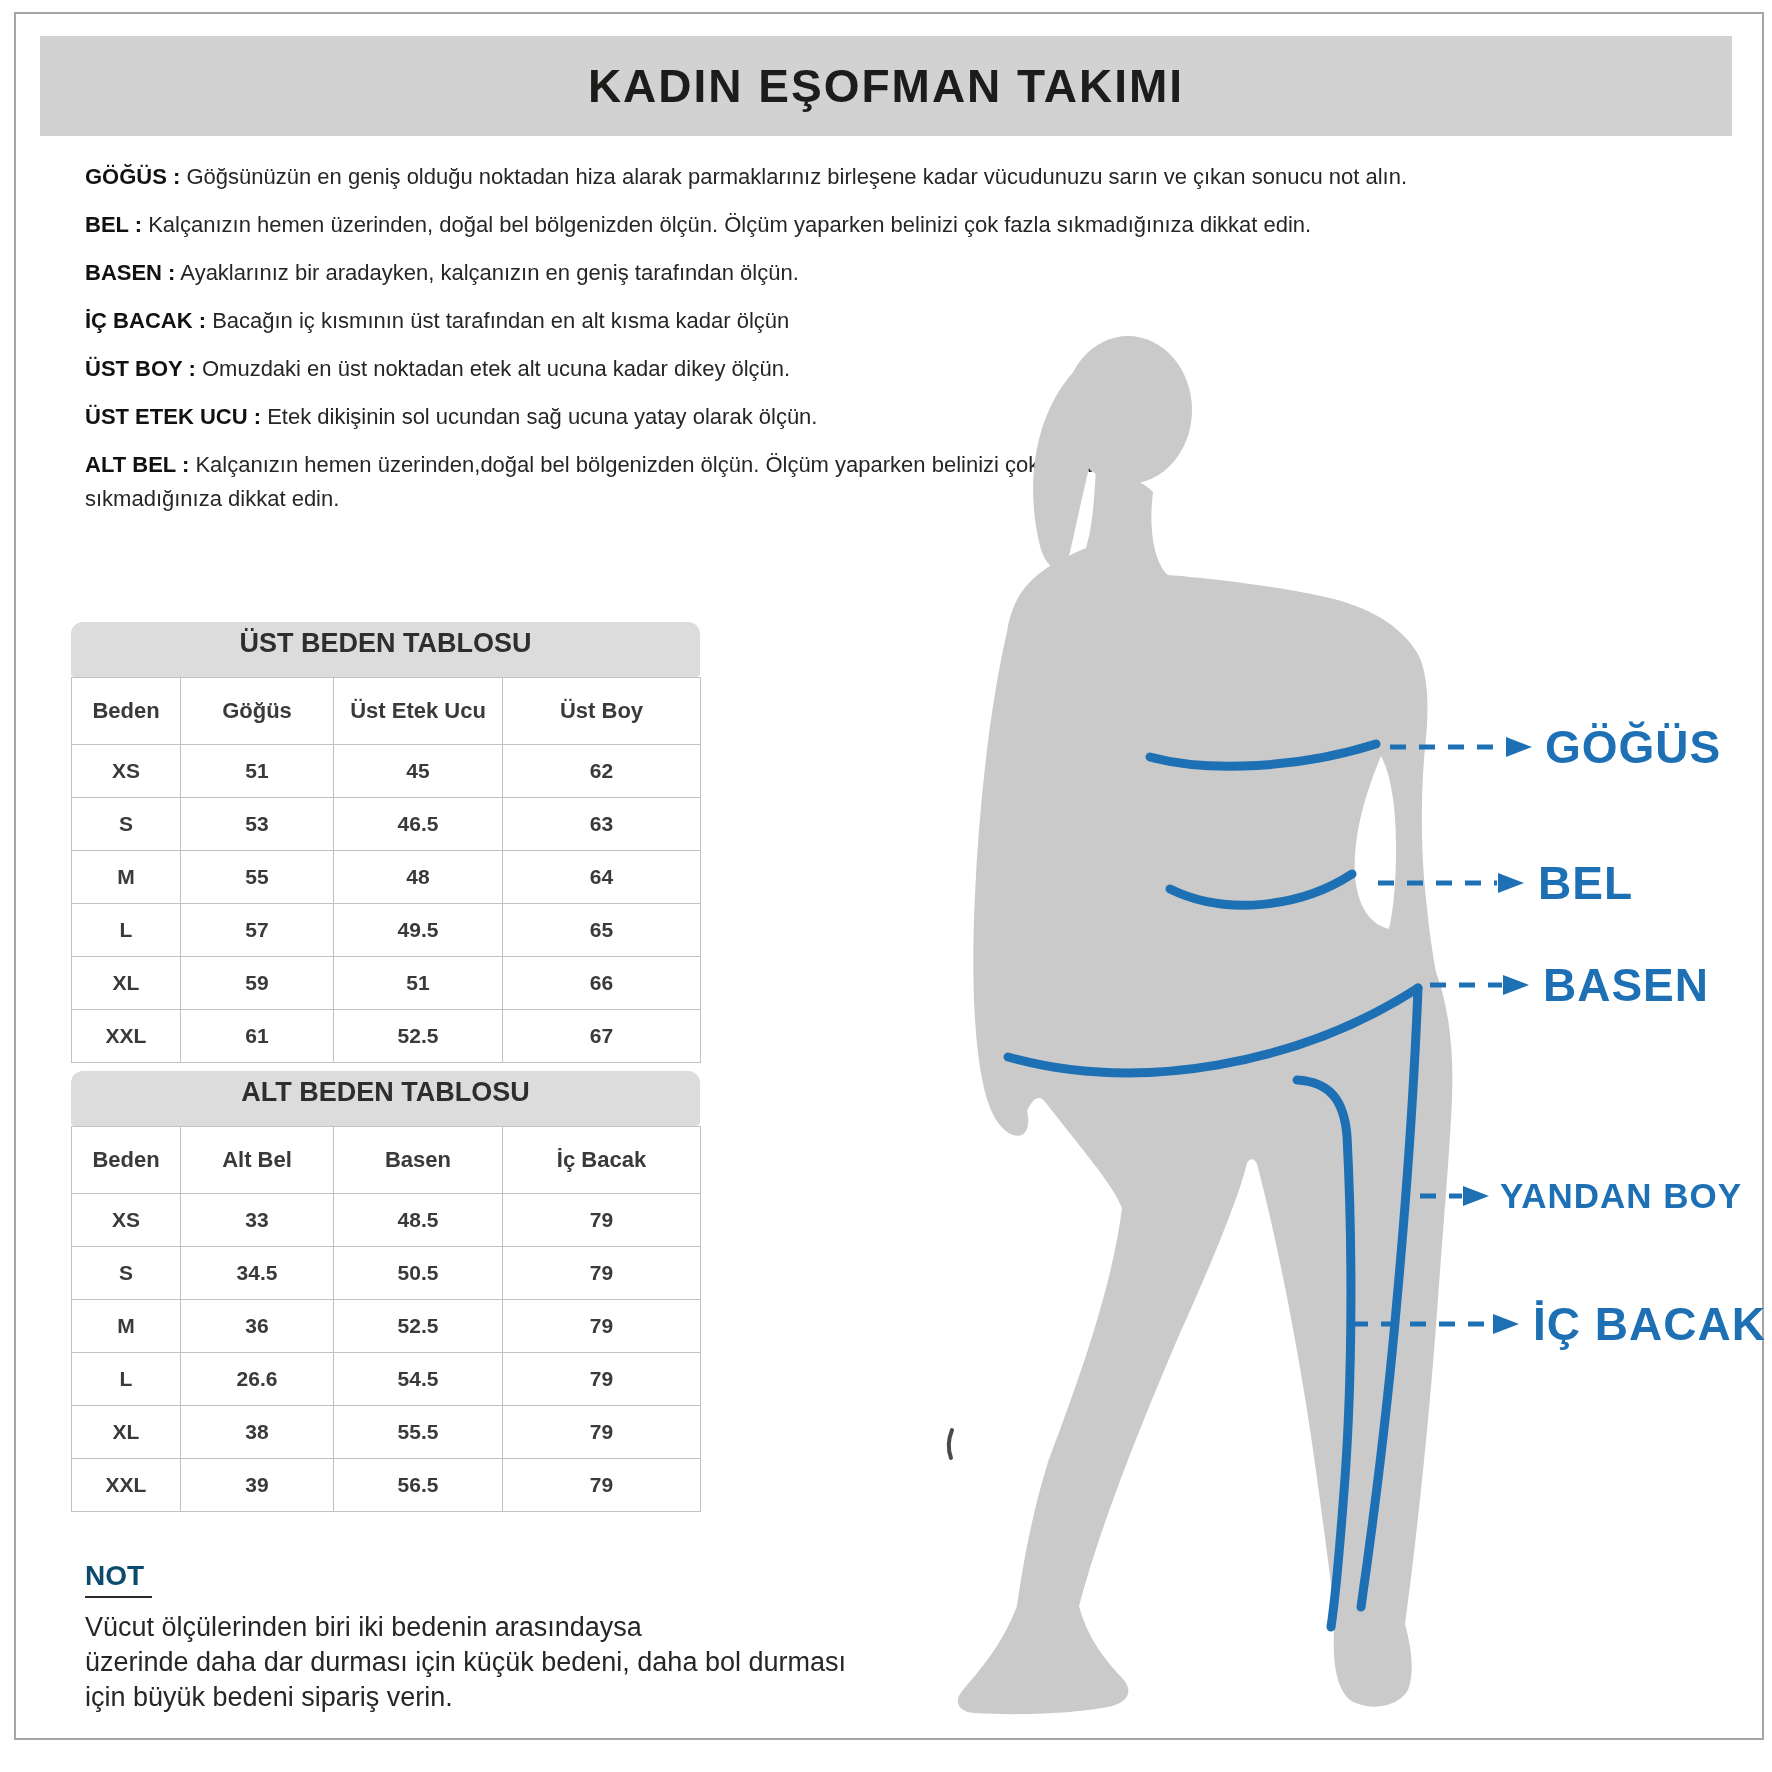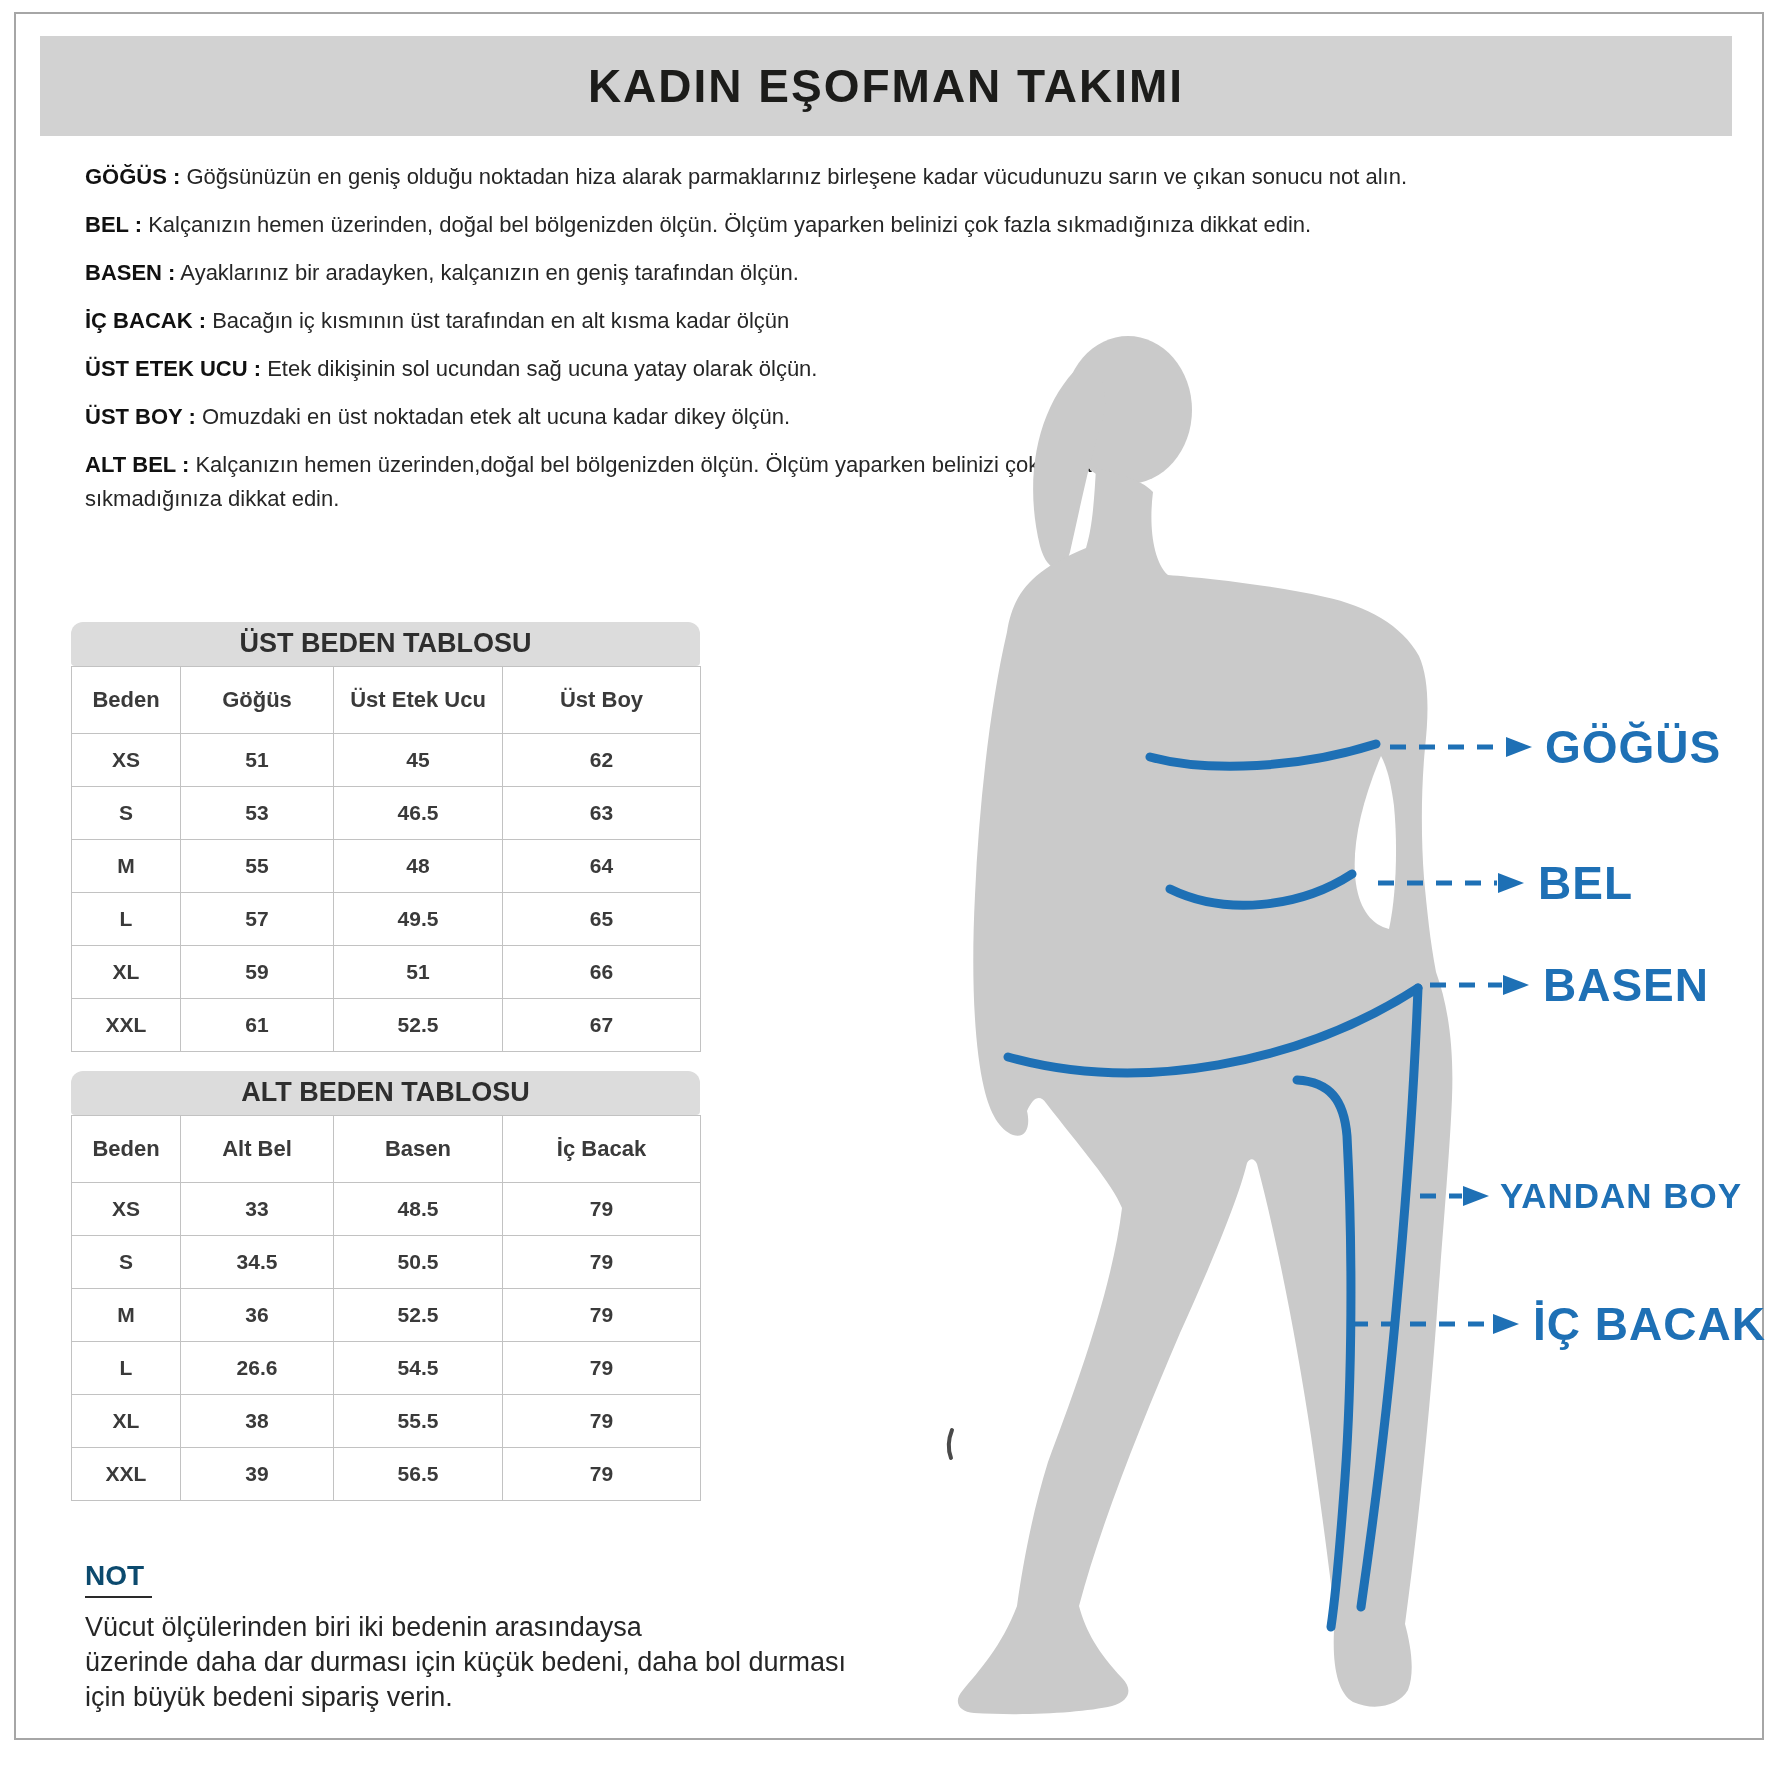--- a/index.html
+++ b/index.html
@@ -15,21 +15,21 @@
   .header-bar h1{margin:14px;font-size:46px;font-weight:bold;color:#1c1c1a;letter-spacing:2px;}
   .howto{position:absolute;left:85px;top:160px;width:1640px;}
   .howto-heading{font-size:30px;font-weight:bold;color:#1c1c1a;letter-spacing:1px;margin:0 0 26px 0;}
   .desc{margin:0 0 14px 0;font-size:22px;line-height:34px;color:#262626;}
   .desc b{color:#111;}
   .desc.narrow{max-width:1030px;}
   .size-table{position:absolute;left:71px;width:629px;}
   .size-table.upper{top:622px;}
   .size-table.lower{top:1071px;}
   .table-title{
-    height:44px;line-height:42px;background:#dcdcdc;border-radius:12px 12px 4px 4px;
+    height:55px;line-height:42px;background:#dcdcdc;border-radius:12px 12px 4px 4px;
     text-align:center;font-size:27px;font-weight:bold;color:#2e2e2e;
   }
   table.grid{border-collapse:collapse;table-layout:fixed;width:629px;background:#ffffff;}
   table.grid col:nth-child(1){width:109px;}
   table.grid col:nth-child(2){width:153px;}
   table.grid col:nth-child(3){width:169px;}
   table.grid col:nth-child(4){width:198px;}
   table.grid th,table.grid td{
     border:1px solid #c2c2c2;text-align:center;vertical-align:middle;
     font-weight:bold;color:#3a3a3a;padding:0;
@@ -57,22 +57,22 @@
 
   <div class="header-bar">
     <h1>KADIN EŞOFMAN TAKIMI</h1>
   </div>
 
   <div class="howto">
     <p class="desc"><b>GÖĞÜS :</b> <span>Göğsünüzün en geniş olduğu noktadan hiza alarak parmaklarınız birleşene kadar vücudunuzu sarın ve çıkan sonucu not alın.</span></p>
     <p class="desc"><b>BEL :</b> <span>Kalçanızın hemen üzerinden, doğal bel bölgenizden ölçün. Ölçüm yaparken belinizi çok fazla sıkmadığınıza dikkat edin.</span></p>
     <p class="desc"><b>BASEN :</b> <span>Ayaklarınız bir aradayken, kalçanızın en geniş tarafından ölçün.</span></p>
     <p class="desc"><b>İÇ BACAK :</b> <span>Bacağın iç kısmının üst tarafından en alt kısma kadar ölçün</span></p>
+    <p class="desc"><b>ÜST BOY :</b> <span>Omuzdaki en üst noktadan etek alt ucuna kadar dikey ölçün.</span></p>
     <p class="desc"><b>ÜST ETEK UCU :</b> <span>Etek dikişinin sol ucundan sağ ucuna yatay olarak ölçün.</span></p>
-    <p class="desc"><b>ÜST BOY :</b> <span>Omuzdaki en üst noktadan etek alt ucuna kadar dikey ölçün.</span></p>
     <p class="desc narrow"><b>ALT BEL :</b> <span>Kalçanızın hemen üzerinden,doğal bel bölgenizden ölçün. Ölçüm yaparken belinizi çok fazla sıkmadığınıza dikkat edin.</span></p>
   </div>
 
   <div class="size-table upper">
     <div class="table-title">ÜST BEDEN TABLOSU</div>
     <table class="grid">
       <colgroup>
           <col>
           <col>
           <col>

